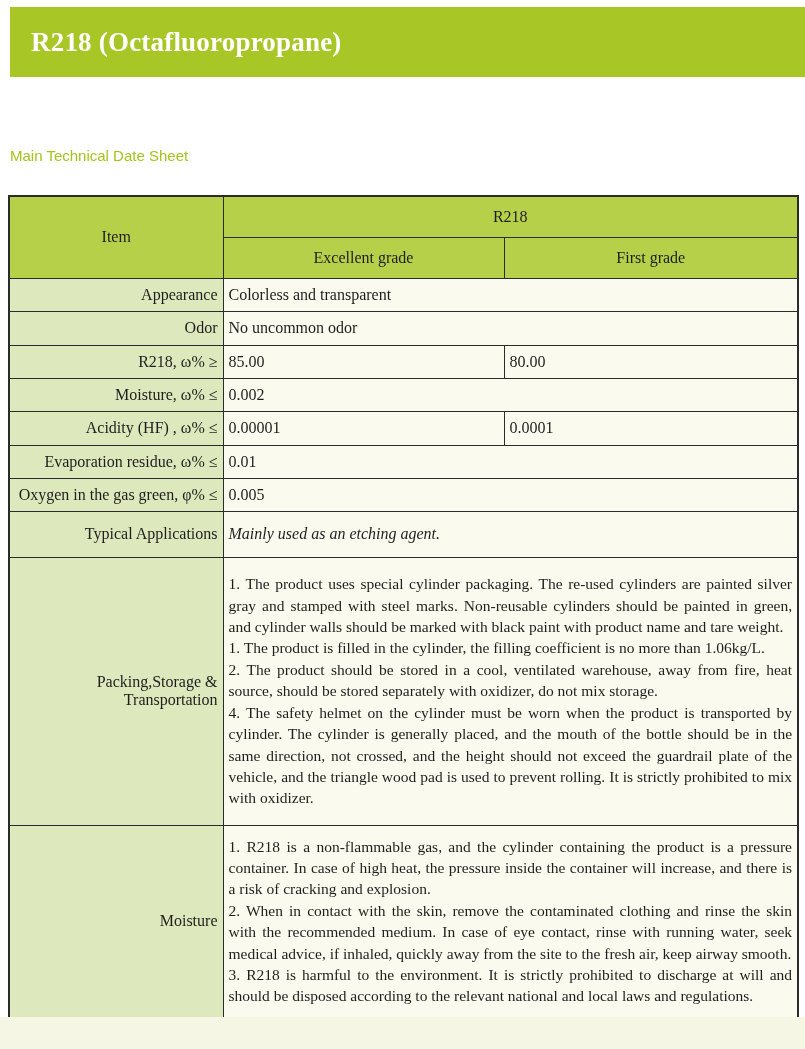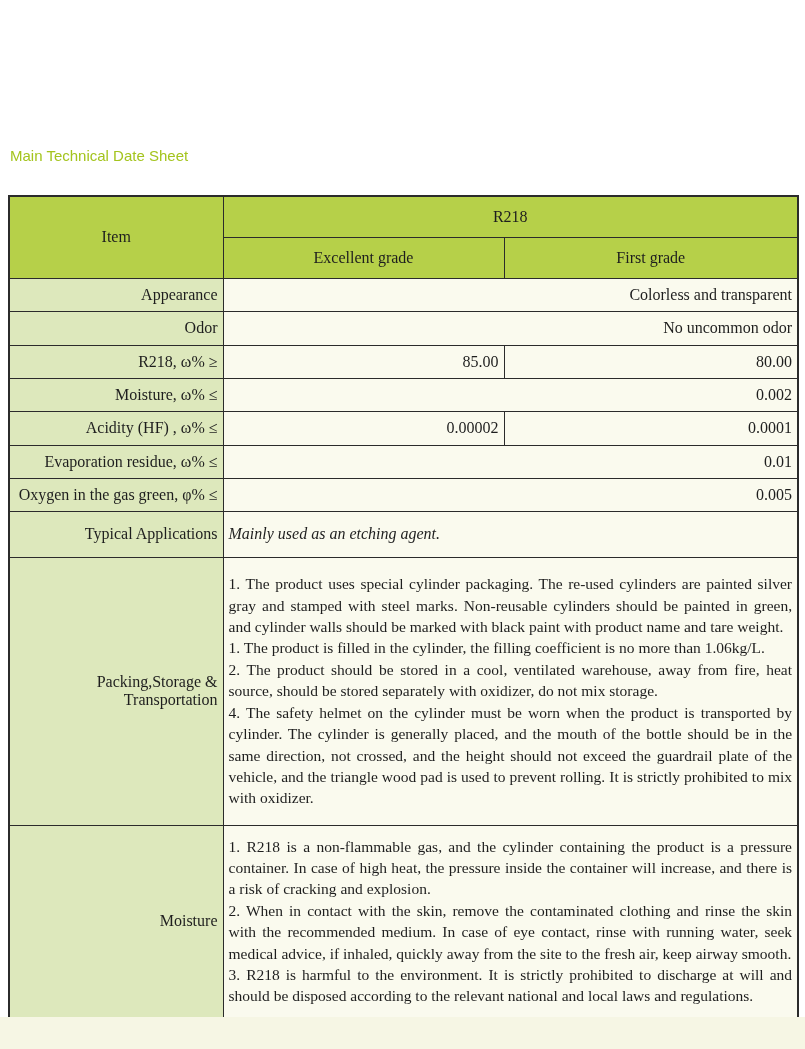--- a/index.html
+++ b/index.html
@@ -45,41 +45,44 @@
     vertical-align: middle; padding: 5px;
     overflow: hidden;
   }
   td.hdr-cell { background: var(--header-green, #b6d049); text-align: center; }
   td.label-cell {
     background: var(--label-green, #dde8bc); text-align: right;
     border-right-width: 2px; white-space: pre-line; padding: 0 4px;
   }
   td.item-hdr { border-right-width: 2px; }
   .hdr-bottom td { border-bottom-width: 2px; }
-  td.value-cell { background: var(--cell-cream, #fafaee); text-align: right; }
+  td.value-cell { background: var(--cell-cream, #fafaee); text-align: left; }
   td.value-left { text-align: left; padding-left: 10px; font-style: italic; }
   td.value-just {
     text-align: justify; white-space: pre-line;
     font-size: 15.5px; line-height: 21.4px;
     padding: 8px 13px 8px 10px;
   }
   .rh41 { height: 41px; } .rh33 { height: 33px; } .rh34 { height: 34px; }
   .rh46 { height: 46px; } .rh268 { height: 268px; } .rh193 { height: 193px; }
 
   
   .footer-strip {
     position: absolute; left: 0; right: 0; top: 1017px; height: 32px;
     background: var(--footer-cream, #f6f6e4);
   }
 </style>
 </head>
 <body>
 
 <div class="page">
 
+  <div class="banner">
+    <span class="banner-title">R218 (Octafluoropropane)</span>
+  </div>
 
   <div class="section-title">Main Technical Date Sheet</div>
 
   <table class="spec">
     <colgroup>
       <col style="width:214px">
       <col style="width:281px">
       <col style="width:294px">
     </colgroup>
     <tbody>
@@ -108,21 +111,21 @@
         <td class="value-cell">80.00</td>
       </tr>
 
       <tr class="rh33">
         <td class="label-cell">Moisture, ω% ≤</td>
         <td class="value-cell" colspan="2">0.002</td>
       </tr>
 
       <tr class="rh34">
         <td class="label-cell">Acidity (HF) , ω% ≤</td>
-        <td class="value-cell">0.00002</td>
+        <td class="value-cell">0.00001</td>
         <td class="value-cell">0.0001</td>
       </tr>
 
       <tr class="rh33">
         <td class="label-cell">Evaporation residue, ω% ≤</td>
         <td class="value-cell" colspan="2">0.01</td>
       </tr>
 
       <tr class="rh33">
         <td class="label-cell">Oxygen in the gas green, φ% ≤</td>

